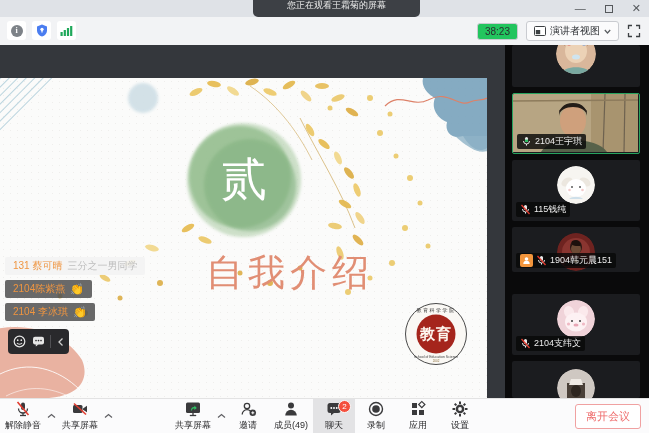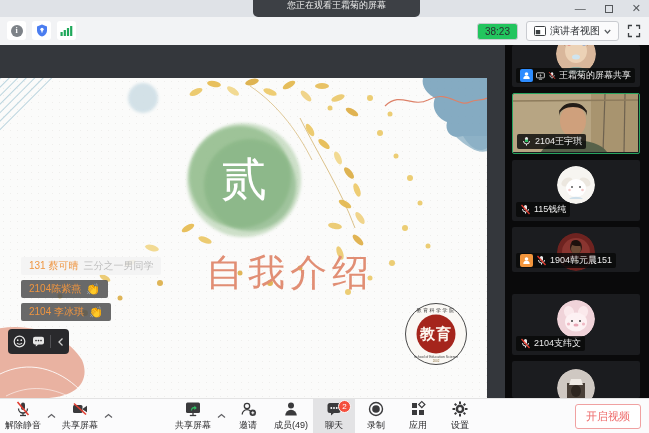--- a/index.html
+++ b/index.html
@@ -41,21 +41,21 @@
   .seal { position:absolute; left:405px; top:225px; width:62px; height:62px; border-radius:50%; background:#faf8f4;
     border:1px solid #4a4a4a; z-index:3; }
   .seal-top { position:absolute; top:2.5px; width:100%; text-align:center; font-size:5px; color:#333; letter-spacing:1.5px; }
   .seal-red { position:absolute; left:50%; top:50%; transform:translate(-50%,-50%); width:39px; height:39px; border-radius:50%;
     background:#a5251c; color:#fdf6ee; display:flex; align-items:center; justify-content:center; font-size:15px;
     font-family:"Liberation Serif","DejaVu Serif",serif; font-weight:bold; letter-spacing:1px;text-align:right; }
   .seal-bottom { position:absolute; bottom:5px; width:100%; text-align:center; font-size:3.5px; color:#444; }
   .seal-year { position:absolute; bottom:1.5px; width:100%; text-align:center; font-size:3px; color:#8a6d3b; }
 
   
-  .chat-overlay { position:absolute; left:21px; top:212px; display:flex; flex-direction:column; gap:5px; align-items:flex-start; z-index:5; }
+  .chat-overlay { position:absolute; left:5px; top:212px; display:flex; flex-direction:column; gap:5px; align-items:flex-start; z-index:5; }
   .msg { height:18px; display:flex; align-items:center; gap:5px; padding:0 8px; border-radius:2px; font-size:10px; white-space:nowrap; }
   .msg.light { background:rgba(243,243,243,0.93); }
   .msg.dark  { background:rgba(84,84,84,0.88); }
   .msg .name { color:#ef9540; }
   .msg.light .text { color:#bdbdbd; }
   .msg.dark  .text { font-size:11px; }
 
   
   .emoji-bar { position:absolute; left:8px; top:284px; width:61px; height:25px; background:#29292c; border-radius:4px;
     display:flex; align-items:center; justify-content:space-evenly; z-index:6; }
@@ -284,40 +284,20 @@
           <svg width="40" height="40" viewBox="0 0 40 40">
             <circle cx="20" cy="20" r="20" fill="#d9b79b"></circle>
             <ellipse cx="20" cy="17" rx="11" ry="12" fill="#ecd2b6"></ellipse>
             <path d="M8 12 C12 4 28 4 32 12 L32 9 C26 1 14 1 8 9 Z" fill="#7a5a44"></path>
             <circle cx="13" cy="9" r="2.5" fill="#d95f5f"></circle>
               <circle cx="28" cy="9" r="2.5" fill="#5f8fd9"></circle>
             <ellipse cx="20" cy="23" rx="4" ry="2.5" fill="#cfe4ef"></ellipse>
             <path d="M4 40 C8 31 32 31 36 40 Z" fill="#79a8a0"></path>
           </svg>
         </div>
-        <div class="plabel">
-          <span class="chip blue">
-            <svg width="9" height="9" viewBox="0 0 9 9">
-                <circle cx="4.5" cy="3" r="1.8" fill="#fff"></circle>
-                <path d="M1.3 8 a3.2 3.2 0 0 1 6.4 0 Z" fill="#fff"></path>
-              </svg>
-          </span>
-          <svg width="12" height="10" viewBox="0 0 12 10">
-            <rect x="0.7" y="0.7" width="10.6" height="6.8" rx="1" stroke="#fff" stroke-width="1" fill="none"></rect>
-            <path d="M6 6 V3.4 M4.9 4.4 L6 3.3 L7.1 4.4" stroke="#fff" stroke-width="0.9" fill="none"></path>
-            <line x1="3.8" y1="9.3" x2="8.2" y2="9.3" stroke="#fff" stroke-width="1"></line>
-          </svg>
-          <svg width="11" height="11" viewBox="0 0 11 11">
-            <rect x="4" y="1" width="3" height="5" rx="1.5" fill="#e8e8e8"></rect>
-            <path d="M2.5 5 a3 3 0 0 0 6 0" stroke="#e8e8e8" stroke-width="1" fill="none"></path>
-            <line x1="5.5" y1="8" x2="5.5" y2="9.6" stroke="#e8e8e8" stroke-width="1"></line>
-            <line x1="1.5" y1="1" x2="9.5" y2="10" stroke="#e23c30" stroke-width="1.3"></line>
-          </svg>
-          <span>王霜菊的屏幕共享</span>
-        </div>
       </div>
 
       <div class="tile active" style="top:48px;height:61px;">
         <svg width="125" height="58" viewBox="0 0 125 58" style="display:block;">
           <rect width="125" height="58" fill="#b7a583"></rect>
           <rect x="78" y="0" width="47" height="58" fill="#a8946f"></rect>
           <line x1="92" y1="0" x2="90" y2="58" stroke="#6e6250" stroke-width="1.2"></line>
           <line x1="112" y1="0" x2="111" y2="58" stroke="#6e6250" stroke-width="1.2"></line>
           <line x1="0" y1="7" x2="125" y2="6" stroke="#8d7b5c" stroke-width="1.5"></line>
           <ellipse cx="60" cy="27" rx="13" ry="16" fill="#cfa07c"></ellipse>
@@ -553,16 +533,16 @@
             <line x1="3.7" y1="14.3" x2="5.4" y2="12.6"></line>
               <line x1="12.6" y1="5.4" x2="14.3" y2="3.7"></line>
           </g>
           <circle cx="9" cy="9" r="4.4" fill="#3a3a3c"></circle>
           <circle cx="9" cy="9" r="1.9" fill="#fbfbfc"></circle>
         </svg>
       </span>
       <span>设置</span>
     </div>
 
-    <div class="leave-btn">开启视频</div>
+    <div class="leave-btn">离开会议</div>
   </div>
 
 </div>
 
 </body></html>

